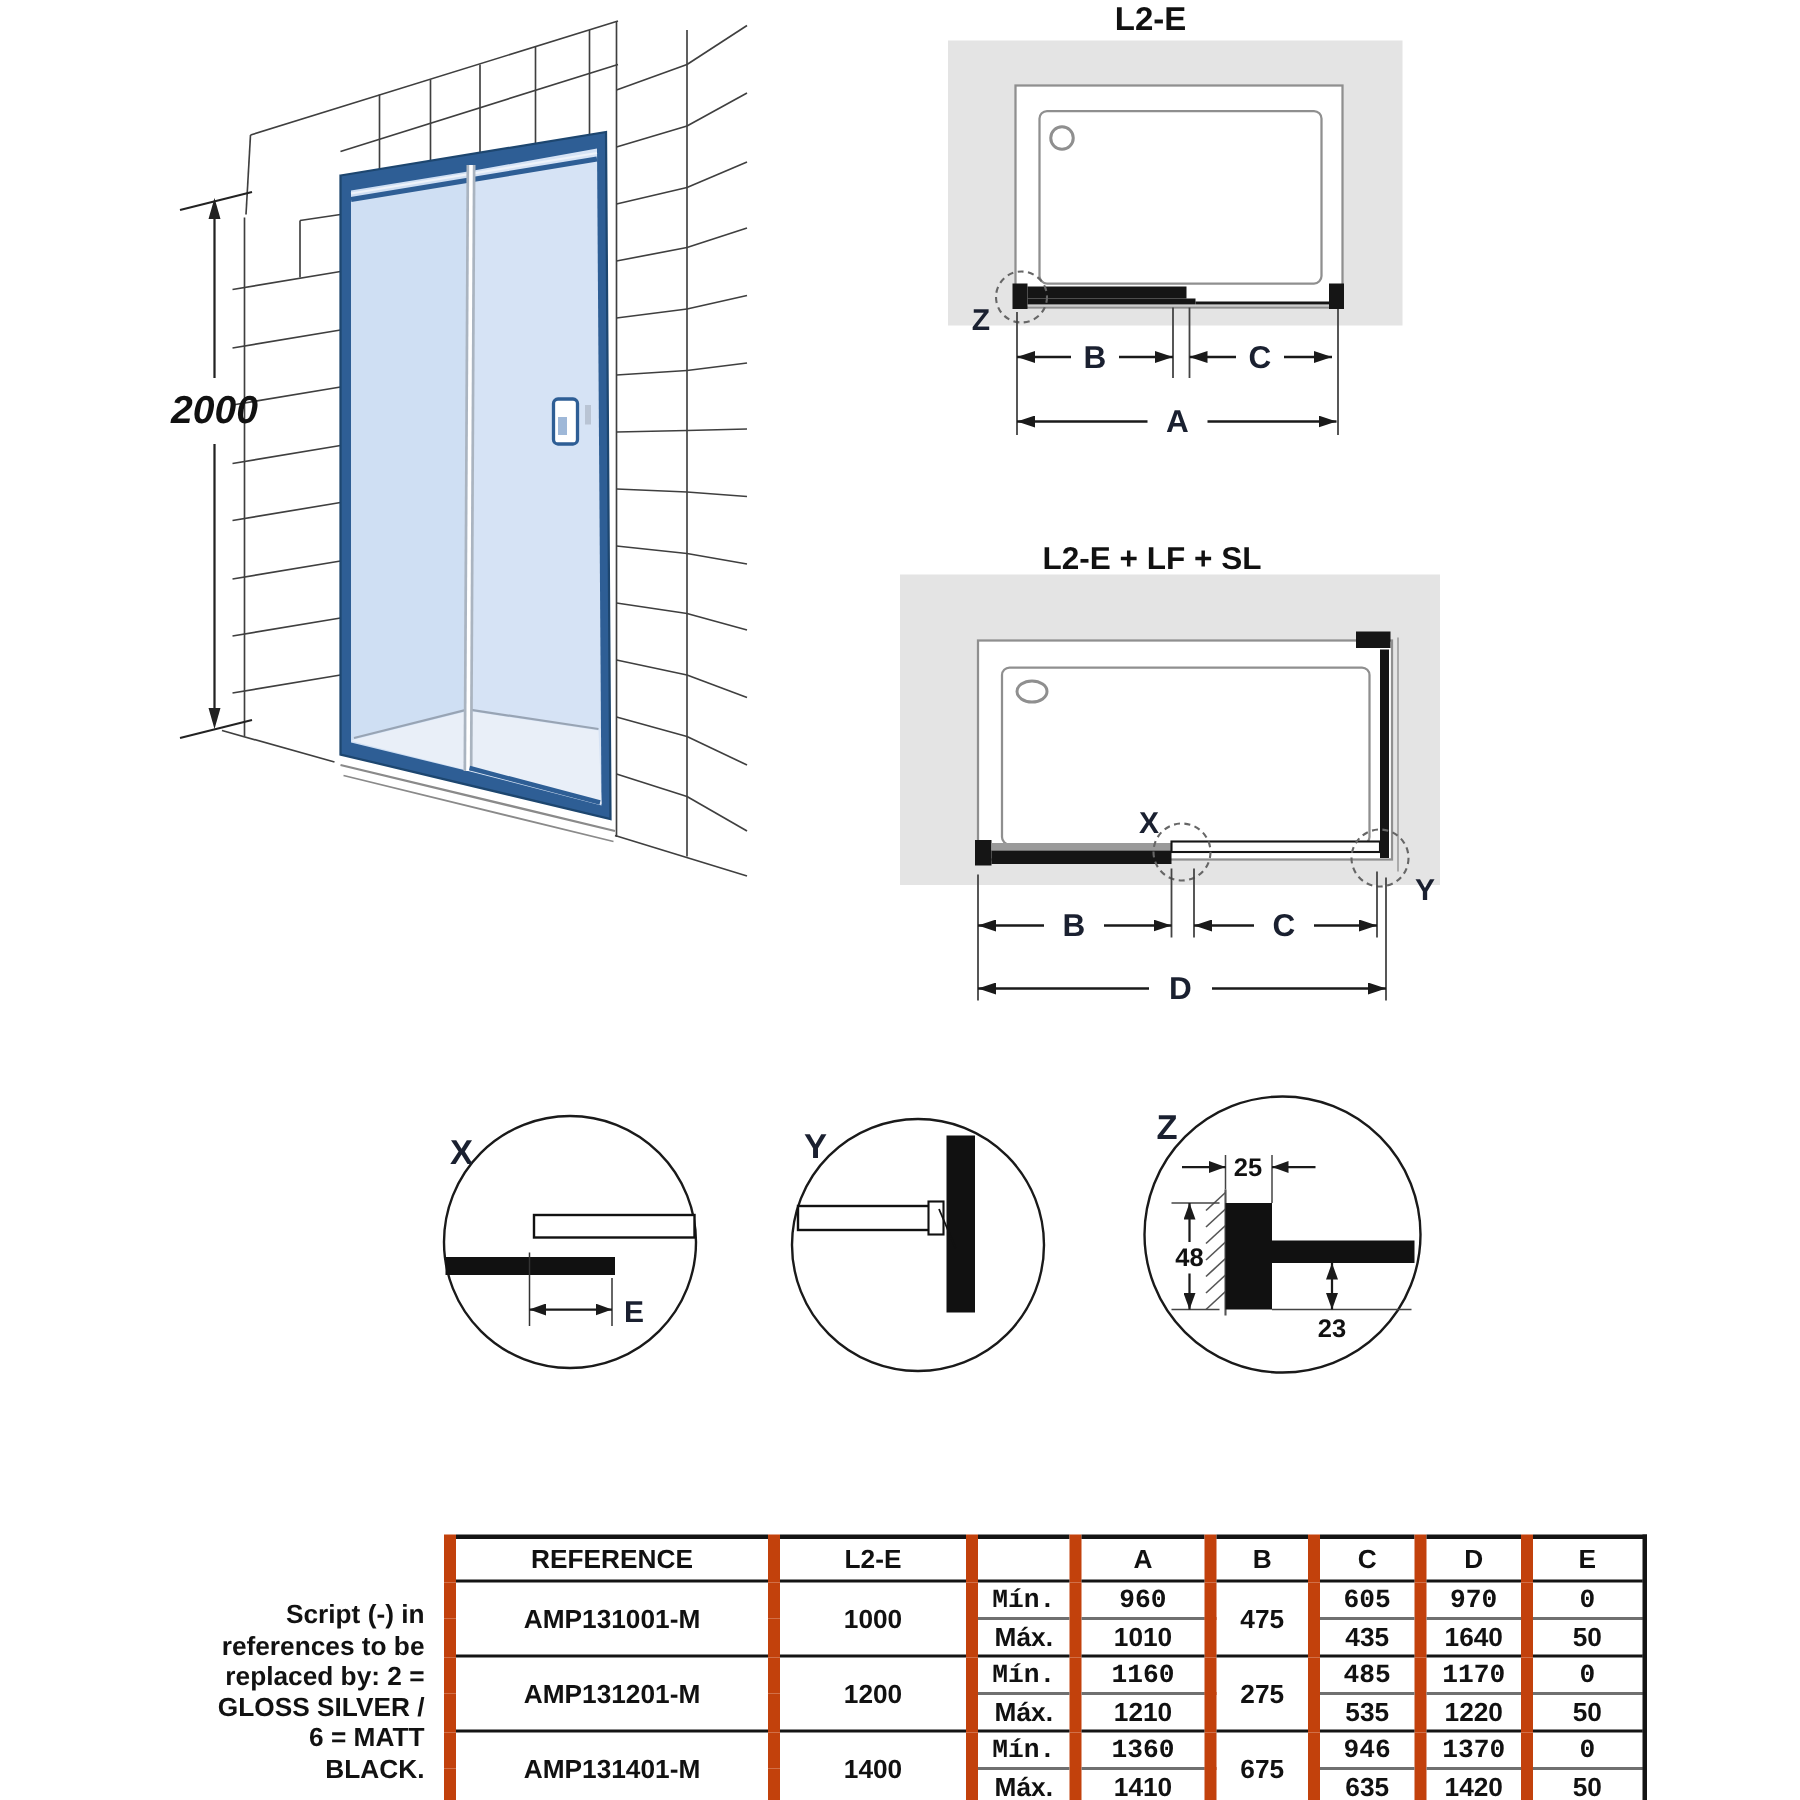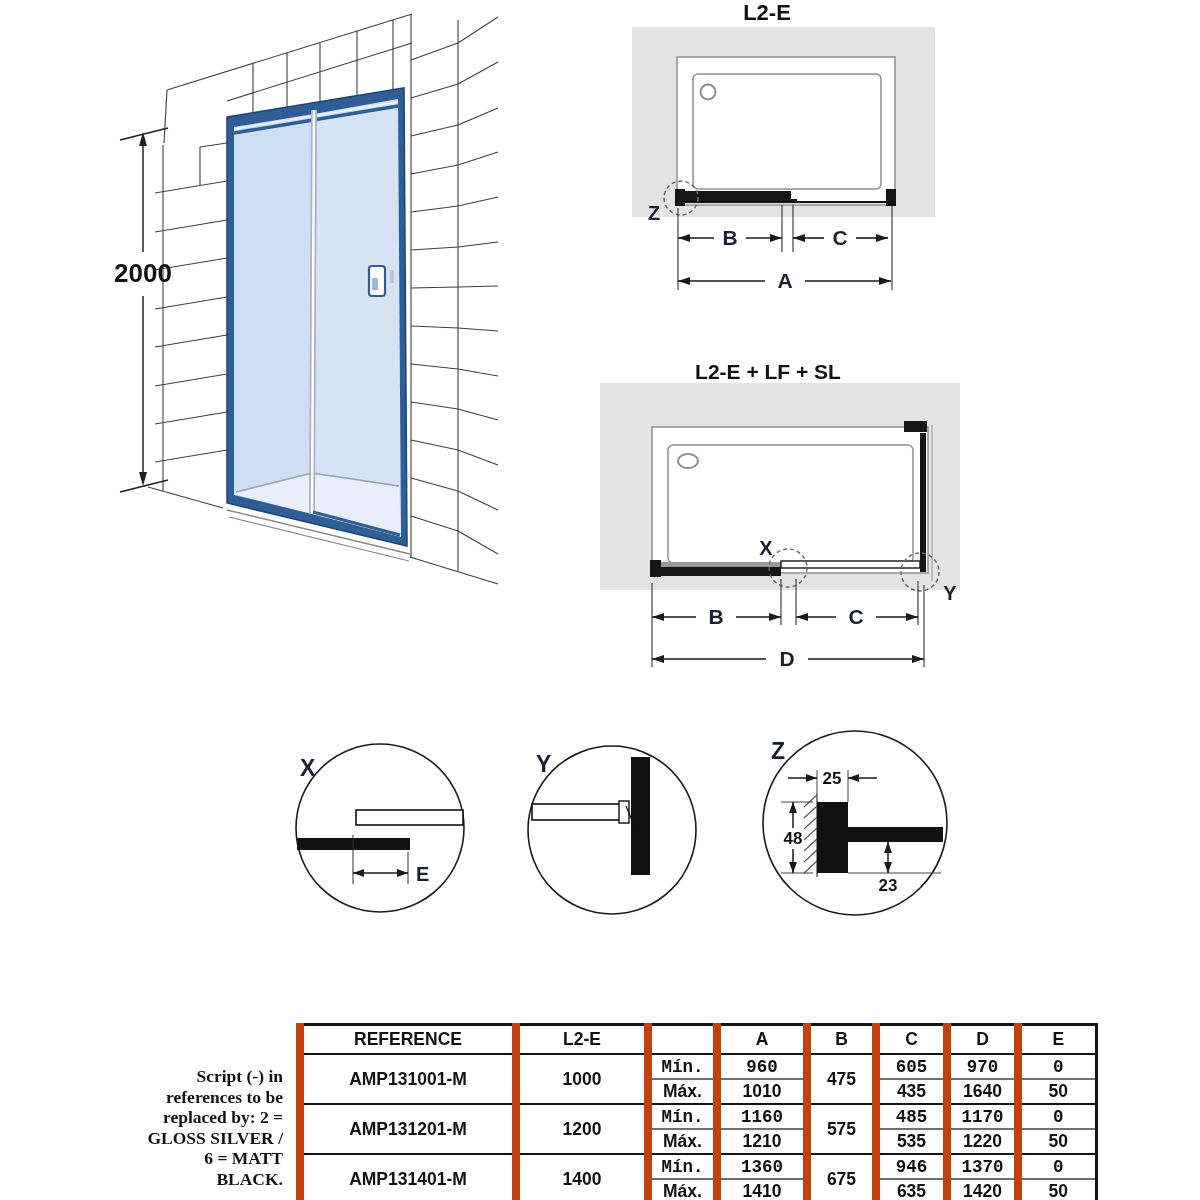--- a/index.html
+++ b/index.html
@@ -2,38 +2,38 @@
 <html><head>
 <meta charset="utf-8">
 <style>
   html,body { margin:0; padding:0; background:#fff; }
   .page { position:relative; width:1200px; height:1200px; background:#ffffff;
           font-family:"Liberation Sans", sans-serif; overflow:hidden; }
   .abs { position:absolute; }
   svg text { font-family:"Liberation Sans", sans-serif; }
 
   
-  .note { text-align:right; font-size:17.5px; font-weight:600; color:#121212; line-height:20.5px;font-family:Liberation Serif, serif; }
+  .note { text-align:right; font-size:17.5px; font-weight:600; color:#121212; line-height:20.5px; }
 
   
   table.spec { border-collapse:collapse; border:3px solid #141414; table-layout:fixed;
                font-weight:bold; font-size:17.5px; color:#111; }
   .spec th, .spec td { border-left:8px solid #c2410c; border-right:2px solid #141414;
                text-align:center; padding:0 2px; white-space:nowrap; overflow:hidden; }
   .spec thead th { border-bottom:2.5px solid #141414; height:27px; font-weight:bold; }
   .spec td { height:23px; }
   .spec tr.group-start td { border-top:2.5px solid #141414; }
   .spec td.split { border-bottom:2px solid #707070;font-family:Liberation Mono, monospace; }
 </style>
 </head>
 <body>
 
 <div class="page">
 
-  <div class="abs" style="left:60px; top:0; width:440px; height:590px;">
+  <div class="abs" style="left:60px; top:0; width:440px; height:590px;font-style:italic;">
   <svg width="440" height="590" viewBox="0 0 440 590">
 
     <g stroke="#3f3f3f" stroke-width="1.1" fill="none">
 
       <line x1="107" y1="90" x2="352" y2="14"></line>
       <line x1="167" y1="101" x2="352" y2="43"></line>
       <line x1="104" y1="143" x2="107" y2="90"></line>
       <line x1="193" y1="63" x2="193" y2="113"></line>
       <line x1="227" y1="53" x2="227" y2="107"></line>
       <line x1="260" y1="43" x2="260" y2="102"></line>
@@ -339,21 +339,21 @@
             <td>1010</td>
             <td>435</td>
             <td>1640</td>
             <td>50</td>
           </tr>
           <tr class="group-start">
             <td rowspan="2">AMP131201-M</td>
             <td rowspan="2">1200</td>
             <td class="split">Mín.</td>
             <td class="split">1160</td>
-            <td rowspan="2">575</td>
+            <td rowspan="2">275</td>
             <td class="split">485</td>
             <td class="split">1170</td>
             <td class="split">0</td>
           </tr>
           <tr>
             <td>Máx.</td>
             <td>1210</td>
             <td>535</td>
             <td>1220</td>
             <td>50</td>

